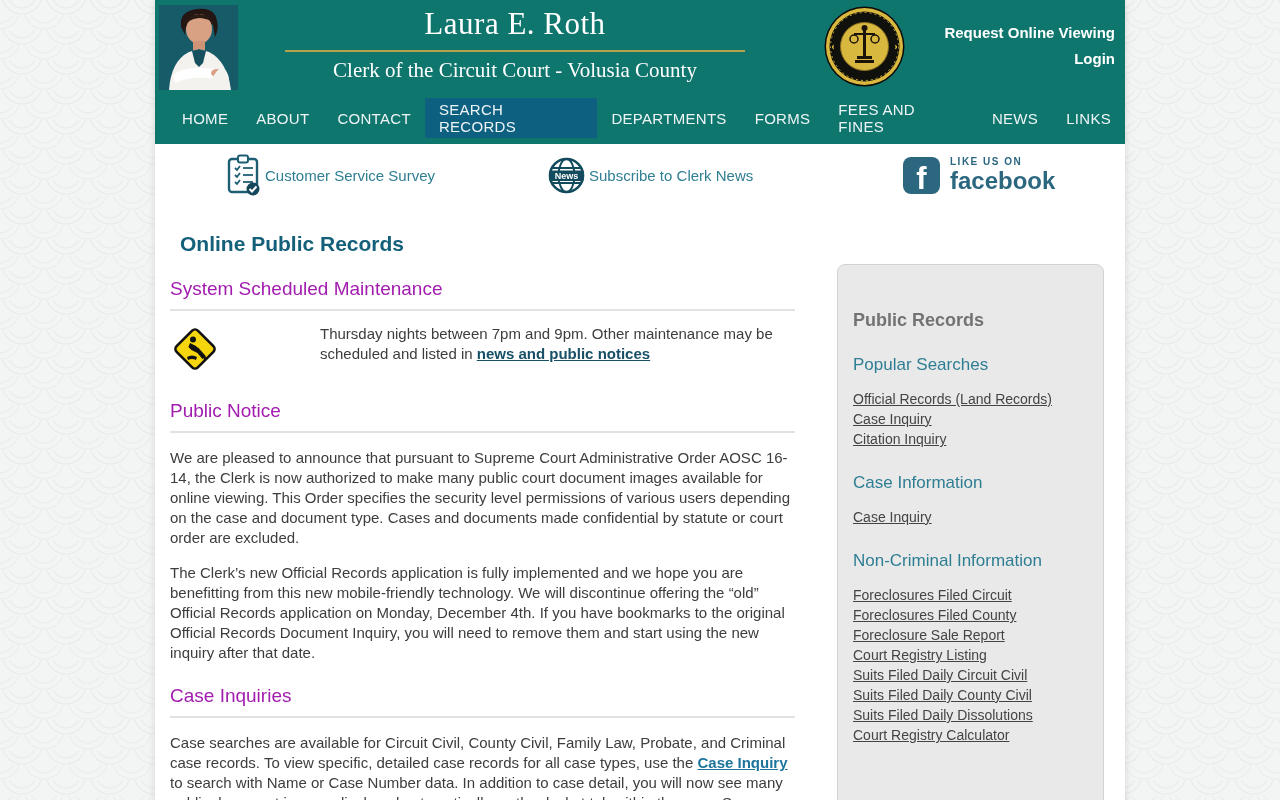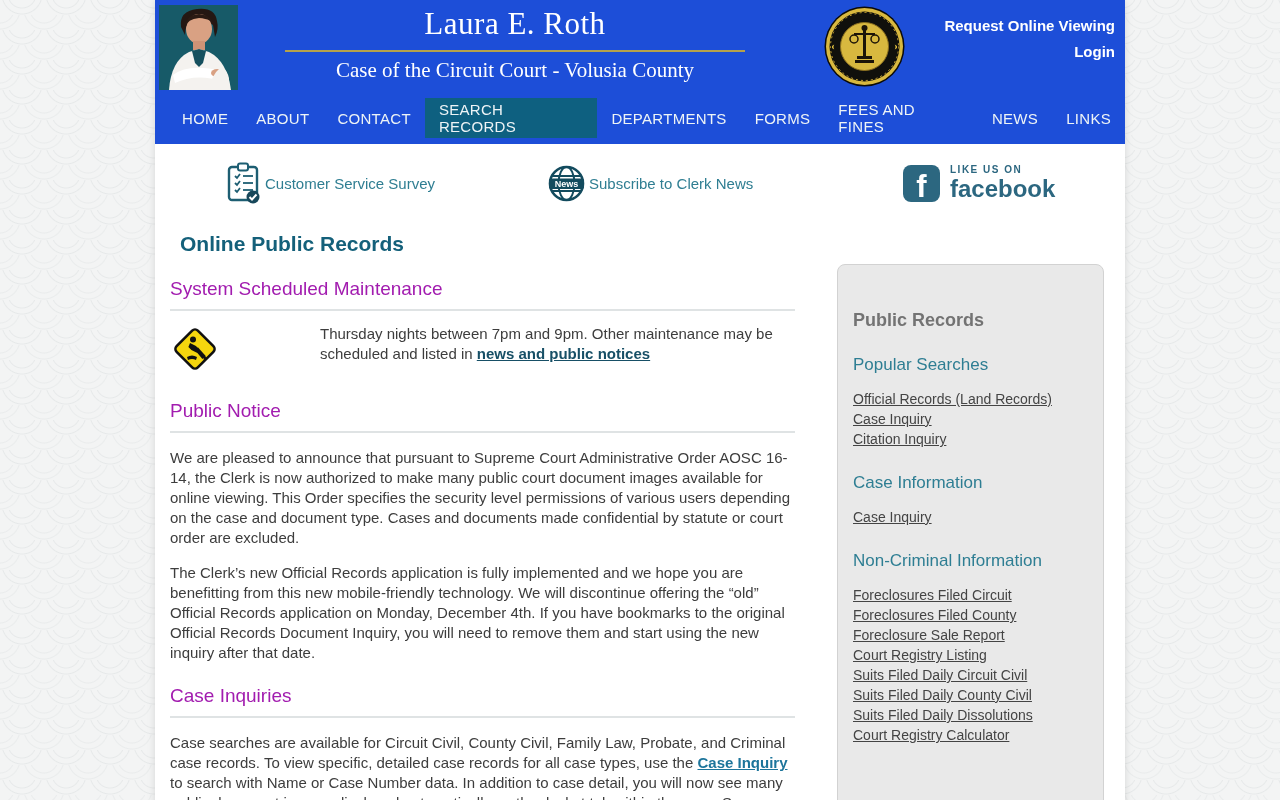--- a/index.html
+++ b/index.html
@@ -9,37 +9,37 @@
     background-color:#f3f4f4;
     background-image:
       radial-gradient(circle at 50% -6px, transparent 13px, rgba(120,135,140,.10) 14px, transparent 15px, transparent 19px, rgba(120,135,140,.10) 20px, transparent 21px),
       radial-gradient(circle at 50% -6px, transparent 13px, rgba(120,135,140,.08) 14px, transparent 15px, transparent 19px, rgba(120,135,140,.08) 20px, transparent 21px);
     background-size:44px 30px, 44px 30px;
     background-position:0 0, 22px 15px;
   }
   .site { width:970px; margin:0 auto; background:#ffffff; min-height:800px; box-shadow:0 0 8px rgba(0,0,0,.12); }
 
   
-  .header { position:relative; height:144px; background:#1d4ed8; }
+  .header { position:relative; height:144px; background:#0f766e; }
   .photo { position:absolute; left:4px; top:5px; width:79px; height:85px; }
   .title-block { position:absolute; left:130px; top:6px; width:460px; text-align:center; color:#fff; }
   .site-title { font-family:"Liberation Serif", serif; font-size:31px; font-weight:400; letter-spacing:.5px; }
   .gold-rule { height:2px; background:#b5a14b; margin:8px 0 6px 0; }
   .site-subtitle { font-family:"Liberation Serif", serif; font-size:21px; font-weight:400; }
   .seal { position:absolute; right:220px; top:6px; width:81px; height:81px; }
-  .header-links { position:absolute; right:10px; top:13px; text-align:right; }
+  .header-links { position:absolute; right:10px; top:20px; text-align:right; }
   .header-links a { display:block; color:#ffffff; font-weight:bold; font-size:15px; line-height:26px; text-decoration:none; }
 
   .nav { position:absolute; left:0; right:0; bottom:6px; height:40px; display:flex; padding-left:13px; }
   .nav a { display:flex; align-items:center; padding:0 14px; color:#eef4f6; font-size:15px; letter-spacing:.3px; text-decoration:none; }
   .nav a.active { background:#0e6080; }
 
   
   .quicklinks { position:relative; height:62px; }
-  .ql { position:absolute; top:8px; height:62px; display:flex; align-items:center; gap:4px; text-decoration:none; }
+  .ql { position:absolute; top:0; height:62px; display:flex; align-items:center; gap:4px; text-decoration:none; }
   .ql-label { color:#2f7e92; font-size:15px; }
   .ql-survey { left:72px; }
   .ql-news { left:393px; }
   .ql-fb { left:748px; gap:10px; }
   .fb-badge { width:37px; height:37px; border-radius:8px; background:#2c6780; color:#fff; display:flex; align-items:flex-end; justify-content:center; font-size:31px; font-weight:bold; line-height:30px; overflow:hidden; }
   .fb-text { line-height:1; }
   .fb-small { font-size:10px; letter-spacing:1.5px; font-weight:bold; color:#2c6780; display:block; margin-bottom:2px; }
   .fb-big { font-size:24px; font-weight:bold; color:#2c6780; display:block; }
 
   
@@ -76,21 +76,21 @@
       <path d="M10 85 Q12 56 30 47 L40 44 L50 47 Q68 56 72 85 Z" fill="#f4f2ef"></path>
       <path d="M33 46 L40 44 L47 46 L44 58 L40 62 L36 58 Z" fill="#16505e"></path>
       <path d="M14 70 Q30 58 62 66 L64 76 Q36 68 16 78 Z" fill="#ffffff"></path>
       <ellipse cx="58" cy="68" rx="6" ry="4" fill="#d9a183"></ellipse>
       <path d="M62 62 Q72 66 70 85 L52 85 Q50 72 62 62 Z" fill="#f4f2ef"></path>
     </svg>
 
     <div class="title-block">
       <div class="site-title">Laura E. Roth</div>
       <div class="gold-rule"></div>
-      <div class="site-subtitle">Case of the Circuit Court - Volusia County</div>
+      <div class="site-subtitle">Clerk of the Circuit Court - Volusia County</div>
     </div>
 
     <svg class="seal" viewBox="0 0 81 81">
       <circle cx="40.5" cy="40.5" r="40" fill="#0c0b08"></circle>
       <circle cx="40.5" cy="40.5" r="38.5" fill="#d8b83f"></circle>
       <circle cx="40.5" cy="40.5" r="35" fill="#10100c"></circle>
       <circle cx="40.5" cy="40.5" r="34" fill="none" stroke="#caa733" stroke-width="1" stroke-dasharray="2 3"></circle>
       <circle cx="40.5" cy="40.5" r="24" fill="#d8b83f"></circle>
       <circle cx="40.5" cy="40.5" r="24" fill="none" stroke="#8c701f" stroke-width="1"></circle>
       <path d="M40.5 22 L40.5 50" stroke="#1c1408" stroke-width="3"></path>

